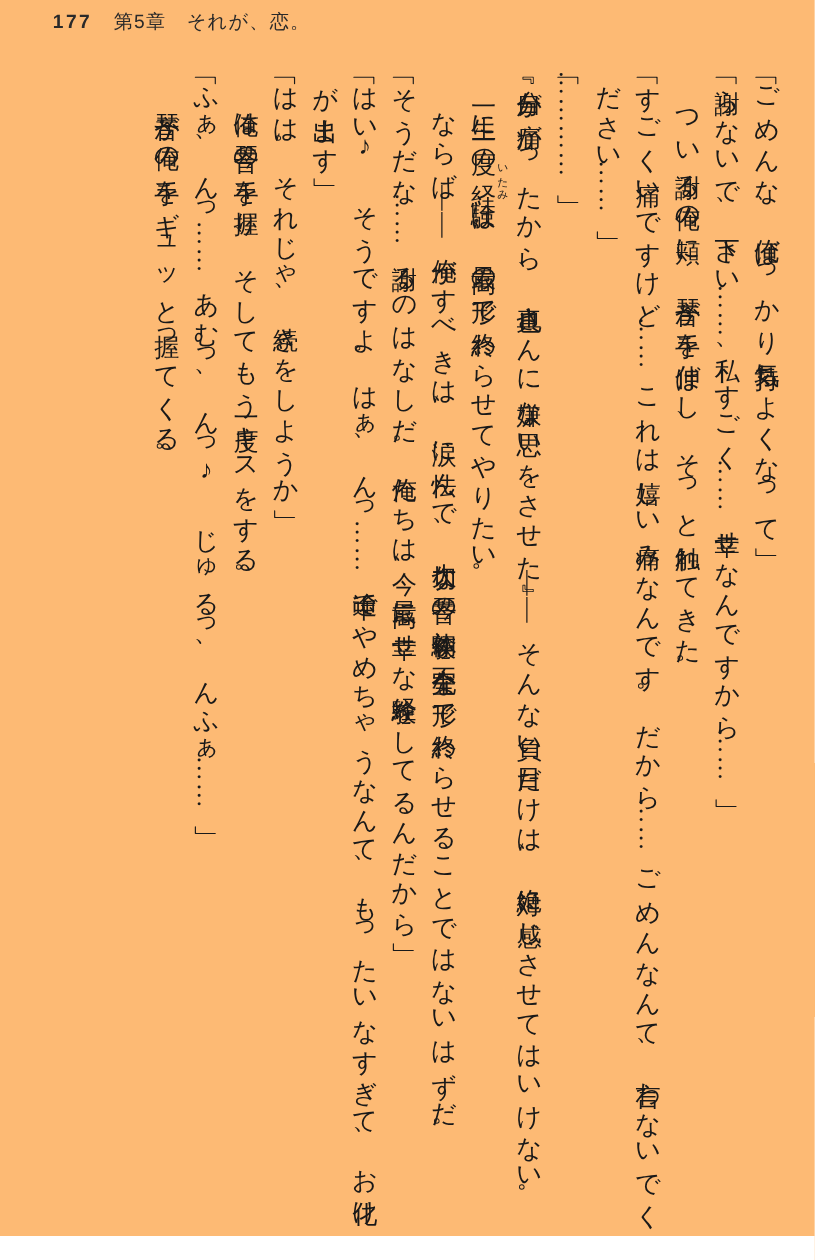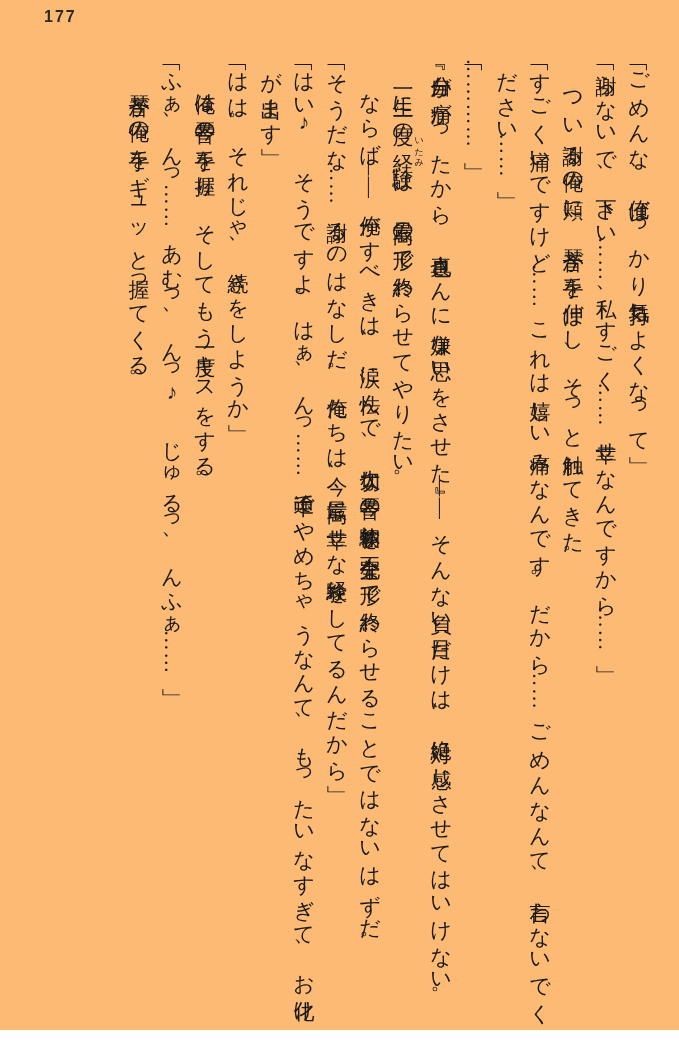--- a/index.html
+++ b/index.html
@@ -65,20 +65,21 @@
     font-family: "Liberation Serif", "DejaVu Serif", serif;
   }
 </style>
 </head>
 <body>
 
 <div class="page">
 
   <div class="running-head">
     <span class="page-number">177</span>
+    <span class="chapter-title">第5章　それが、恋。</span>
   </div>
 
   <div class="body-text">
       <p>「ごめんな、俺ばっかり気持ちよくなって」</p>
       <p>「謝らないで、下さい……私、すごく……幸せなんですから……」</p>
       <p class="indent">つい謝る俺の頬に、琴音が手を伸ばし、そっと触れてきた。</p>
       <p>「すごく痛いですけど……これは嬉しい痛みなんです。だから……ごめんなんて、言わないでください……」</p>
       <p>「…………」</p>
       <p>『自分が痛がったから、真也さんに嫌な思いをさせた』――そんな負い目だけは、絶対に感じさせてはいけない。</p>
       <p class="indent">一生に一度の<ruby>経験<rt>いたみ</rt></ruby>は、最高の形で終わらせてやりたい。</p>

